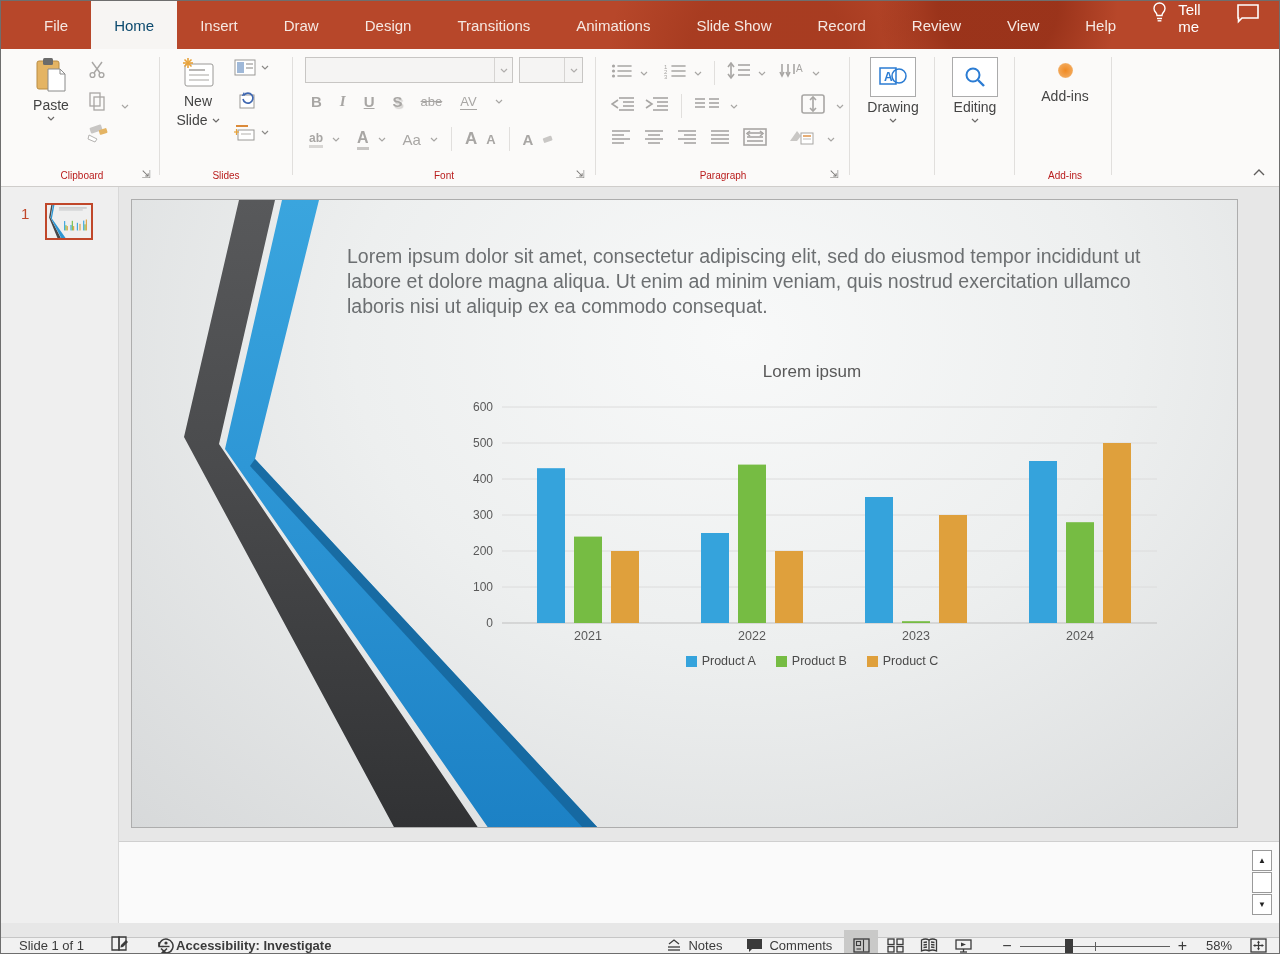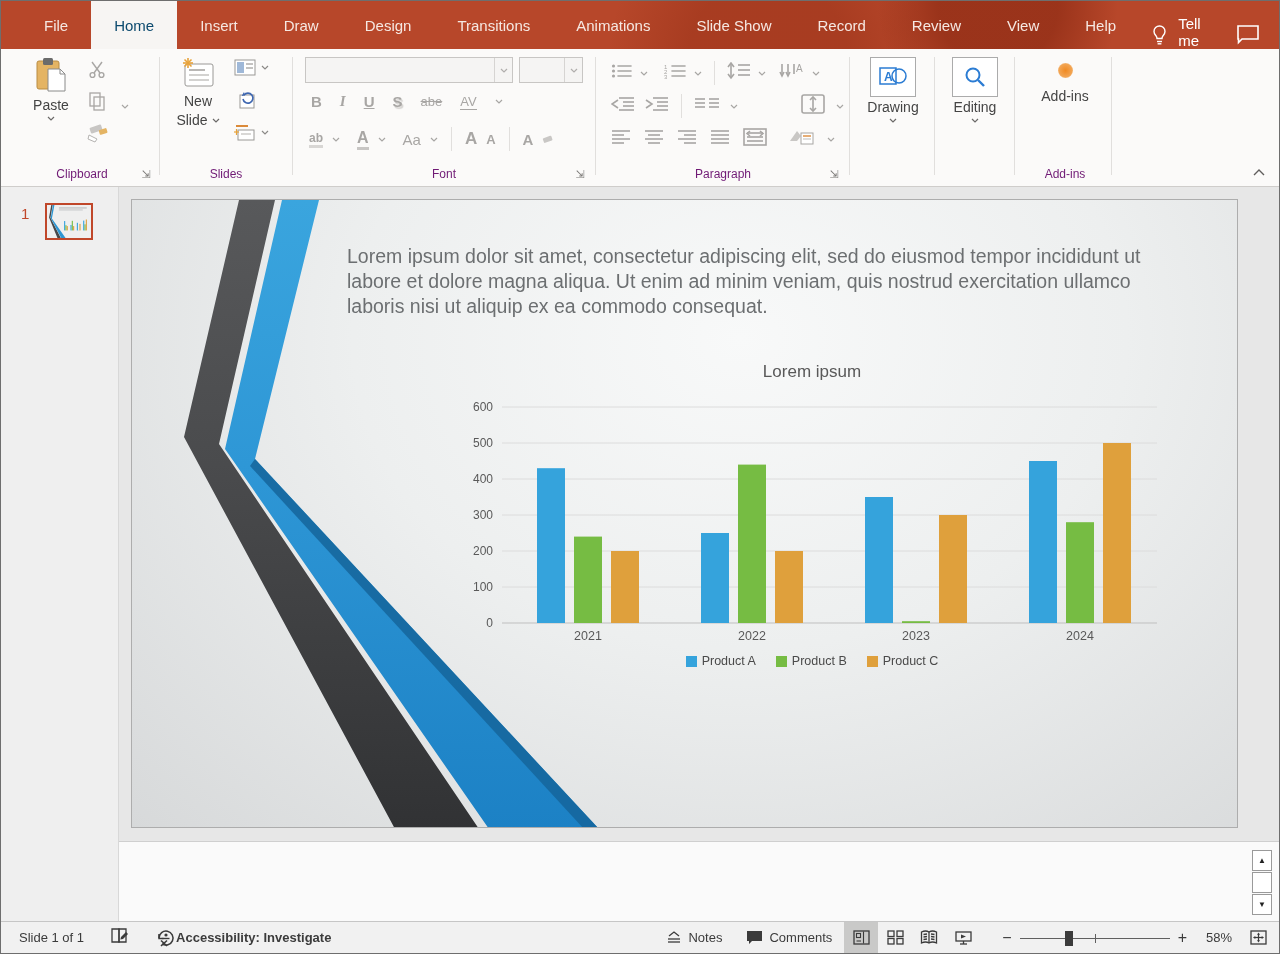--- a/index.html
+++ b/index.html
@@ -8,30 +8,30 @@
 
   
   .tabbar { position:absolute; left:0; top:0; width:100%; height:48px;
     background:#B7472A;
     background-image:radial-gradient(circle at 78% 10%, rgba(120,28,8,.45) 0 60px, rgba(120,28,8,0) 120px),
                      radial-gradient(circle at 60% 120%, rgba(140,40,16,.35) 0 80px, rgba(140,40,16,0) 160px);
     display:flex; align-items:stretch; color:#F6E8E2; font-size:15px; }
   .tab-strip { display:flex; align-items:stretch; padding-left:20px; }
   .tab { display:flex; align-items:center; padding:0 23px; cursor:default; white-space:nowrap; }
   .tab.active { background:#F7F5F3; color:#0c4a6e; }
-  .tab-right { margin-left:12px; display:flex; align-items:flex-end; gap:10px; flex:1; }
+  .tab-right { margin-left:12px; display:flex; align-items:flex-start; gap:10px; flex:1; }
   .tellme { font-size:15px; color:#FFFFFF; }
   .tab-right .spacer { flex:1; }
   .chat-icon { margin-right:18px; }
 
   
   .ribbon { position:absolute; left:0; top:48px; width:100%; height:138px; background:#FBFAF9; border-bottom:1px solid #CFCDCB; }
   .rgroup { position:absolute; top:0; height:137px; }
   .gdiv { position:absolute; top:8px; height:118px; width:1px; background:#E1DFDD; }
-  .glabel { position:absolute; bottom:5px; left:0; right:0; text-align:center; font-size:12px; color:#701a75; }
+  .glabel { position:absolute; bottom:5px; left:0; right:0; text-align:center; font-size:10px; color:#b91c1c; }
   .launcher { position:absolute; bottom:5px; width:14px; height:14px; color:#7A7876; font-size:11px; line-height:14px; text-align:center; }
   .bigbtn { position:absolute; display:flex; flex-direction:column; align-items:center; gap:2px; font-size:14px; color:#444; }
   .bigbtn .lbl { line-height:17px; }
   .chev { width:8px; height:5px; display:inline-block; }
   .chev svg { display:block; }
   .smallico { position:absolute; }
   .combo { position:absolute; height:26px; border:1px solid #C8C6C4; background:#F5F4F3; display:flex; }
   .combo .cfield { flex:1; }
   .combo .cbtn { width:18px; border-left:1px solid #D6D4D2; display:flex; align-items:center; justify-content:center; }
   .fontglyph { color:#A8A6A4; font-size:15px; font-weight:bold; }
@@ -58,21 +58,21 @@
   .legend .li { display:flex; align-items:center; gap:5px; }
   .legend .sw { width:11px; height:11px; display:inline-block; }
 
   
   .notes { position:absolute; left:118px; top:654px; right:0; height:82px; background:#FAFAFA; border-top:1px solid #CFCFCF; }
   .notes-text { position:absolute; left:17px; top:10px; width:1100px; font-size:19px; line-height:29px; color:#5E6062; letter-spacing:-0.2px; }
   .nscroll { position:absolute; right:7px; top:8px; width:20px; display:flex; flex-direction:column; gap:1px; }
   .nscroll .sb { width:20px; height:21px; background:#FFF; border:1px solid #9A9A9A; display:flex; align-items:center; justify-content:center; font-size:8px; color:#222; }
 
   
-  .statusbar { position:absolute; left:0; bottom:0; width:100%; height:32px; background:#F1F1F1; border-top:1px solid #C6C6C6;
+  .statusbar { position:absolute; left:0; bottom:0; width:100%; height:16px; background:#F1F1F1; border-top:1px solid #C6C6C6;
     display:flex; align-items:center; font-size:13px; color:#3B3B3B;margin-top:15px; }
   .statusbar .left { display:flex; align-items:center; gap:26px; margin-left:18px; }
   .acc { display:flex; align-items:center; gap:0; font-weight:bold; }
   .statusbar .right { margin-left:auto; display:flex; align-items:center; gap:0; }
   .sbbtn { display:flex; align-items:center; gap:6px; padding:0 12px; height:31px; }
   .viewbtn { width:34px; height:31px; display:flex; align-items:center; justify-content:center; }
   .viewbtn.active { background:#C9C9C8; }
   .zoomctl { display:flex; align-items:center; margin-left:14px; }
   .zminus,.zplus { font-size:16px; padding:0 8px; color:#3B3B3B; }
   .ztrack { position:relative; width:150px; height:16px; }

